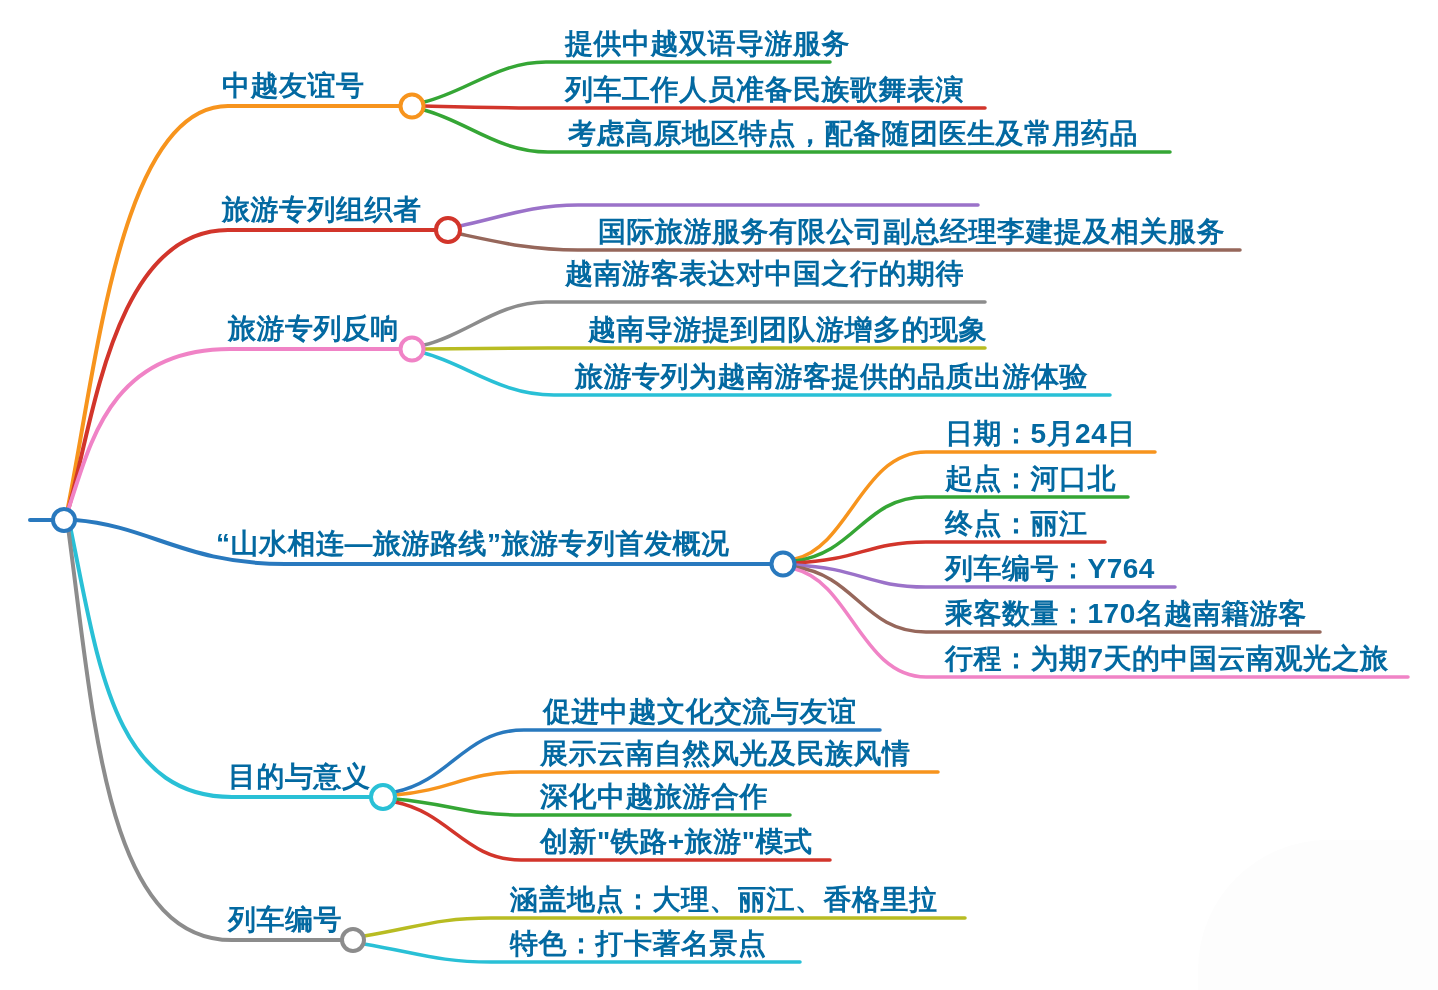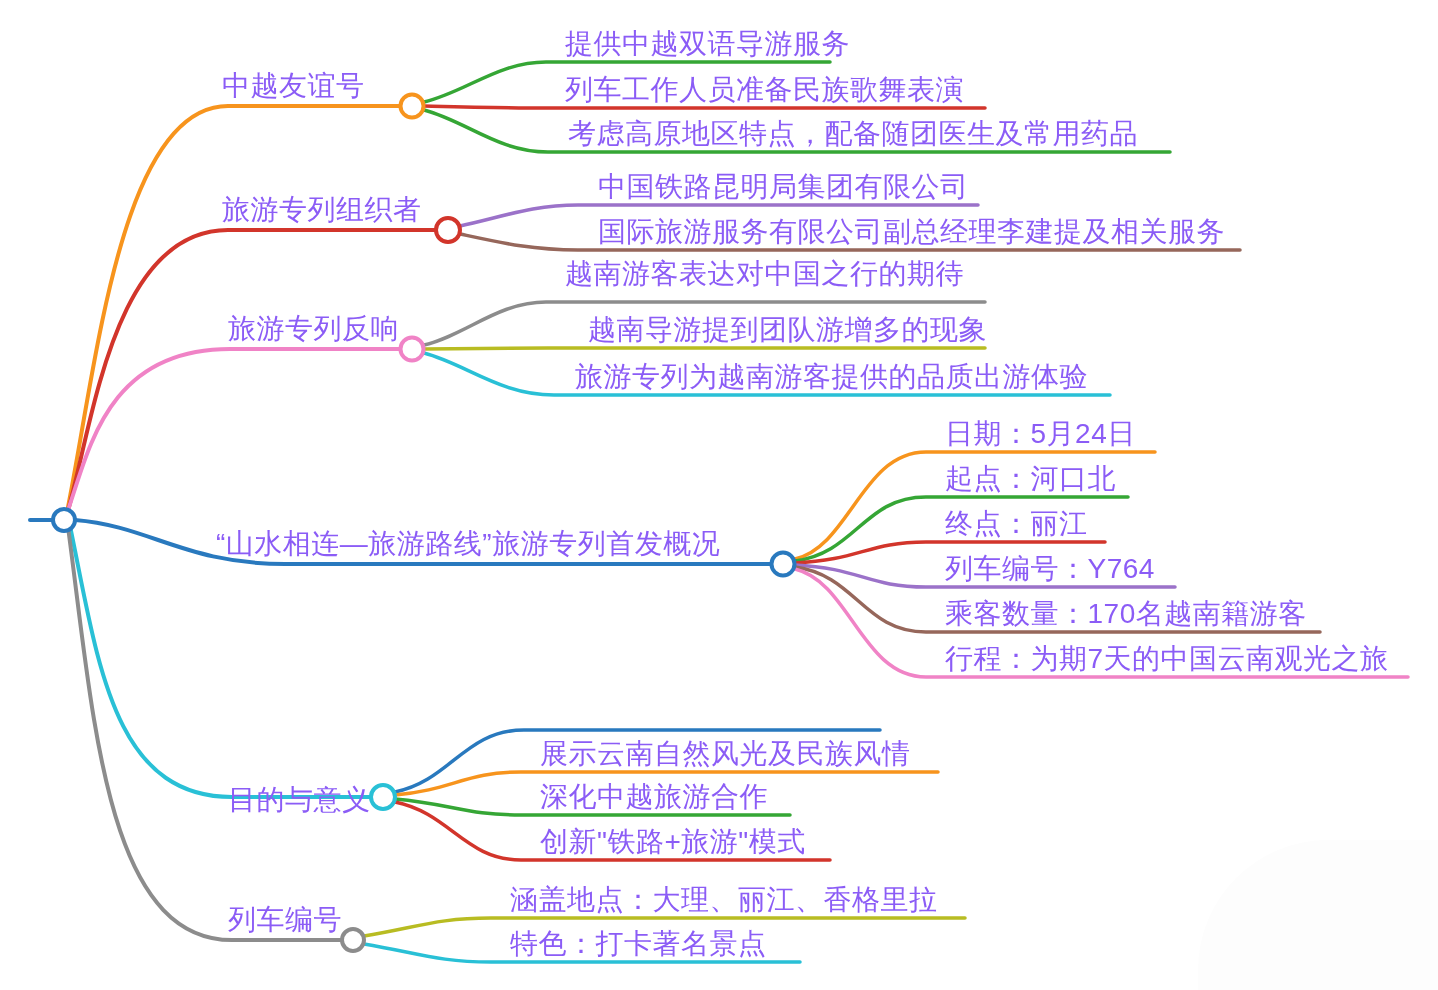--- a/index.html
+++ b/index.html
@@ -10,22 +10,22 @@
     overflow:hidden;
     font-family:"Liberation Sans","DejaVu Sans",sans-serif;
   }
   .edges{position:absolute;left:0;top:0;width:1438px;height:990px;}
   .edges path{fill:none;stroke-linecap:round;}
   .edges circle{fill:#ffffff;}
   .label{
     position:absolute;
     font-size:28px;
     line-height:1;
-    font-weight:400;
-    color:#8b5cf6;
+    font-weight:700;
+    color:#0369a1;
     letter-spacing:0.5px;
     white-space:nowrap;
     cursor:default;
   }
   .watermark{
     position:absolute;
     left:1198px;top:840px;
     width:240px;height:150px;
     background:#fdfdfd;
     border-top-left-radius:130px;
@@ -80,41 +80,41 @@
     <circle cx="412" cy="349" r="11.5" stroke-width="4" stroke="#F083C6"></circle>
     <circle cx="783" cy="564" r="11.5" stroke-width="4" stroke="#2979BE"></circle>
     <circle cx="383" cy="797" r="12" stroke-width="4" stroke="#29C0D6"></circle>
     <circle cx="353" cy="940" r="11" stroke-width="4" stroke="#8C8C8C"></circle>
   </svg>
 
   <div class="label" style="left:222px;top:72px">中越友谊号</div>
   <div class="label" style="left:222px;top:196px">旅游专列组织者</div>
   <div class="label" style="left:228px;top:315px">旅游专列反响</div>
   <div class="label" style="left:216px;top:530px">“山水相连—旅游路线”旅游专列首发概况</div>
-  <div class="label" style="left:228px;top:786px">目的与意义</div>
+  <div class="label" style="left:228px;top:763px">目的与意义</div>
   <div class="label" style="left:228px;top:906px">列车编号</div>
 
   <div class="label" style="left:565px;top:30px">提供中越双语导游服务</div>
   <div class="label" style="left:565px;top:76px">列车工作人员准备民族歌舞表演</div>
   <div class="label" style="left:568px;top:120px">考虑高原地区特点，配备随团医生及常用药品</div>
 
-  <div class="label" style="left:598px;top:173px">中国铁路昆明局集团有限公司</div>
   <div class="label" style="left:598px;top:218px">国际旅游服务有限公司副总经理李建提及相关服务</div>
 
   <div class="label" style="left:565px;top:260px">越南游客表达对中国之行的期待</div>
   <div class="label" style="left:588px;top:316px">越南导游提到团队游增多的现象</div>
   <div class="label" style="left:575px;top:363px">旅游专列为越南游客提供的品质出游体验</div>
 
   <div class="label" style="left:945px;top:420px">日期：5月24日</div>
   <div class="label" style="left:945px;top:465px">起点：河口北</div>
   <div class="label" style="left:945px;top:510px">终点：丽江</div>
   <div class="label" style="left:945px;top:555px">列车编号：Y764</div>
   <div class="label" style="left:945px;top:600px">乘客数量：170名越南籍游客</div>
   <div class="label" style="left:945px;top:645px">行程：为期7天的中国云南观光之旅</div>
 
+  <div class="label" style="left:543px;top:698px">促进中越文化交流与友谊</div>
   <div class="label" style="left:540px;top:740px">展示云南自然风光及民族风情</div>
   <div class="label" style="left:540px;top:783px">深化中越旅游合作</div>
   <div class="label" style="left:540px;top:828px">创新"铁路+旅游"模式</div>
 
   <div class="label" style="left:510px;top:886px">涵盖地点：大理、丽江、香格里拉</div>
   <div class="label" style="left:510px;top:930px">特色：打卡著名景点</div>
 
 </div>
 
 </body></html>

